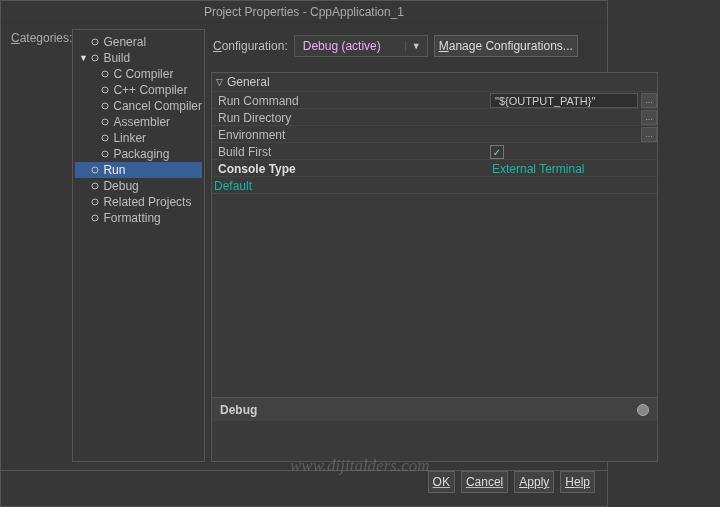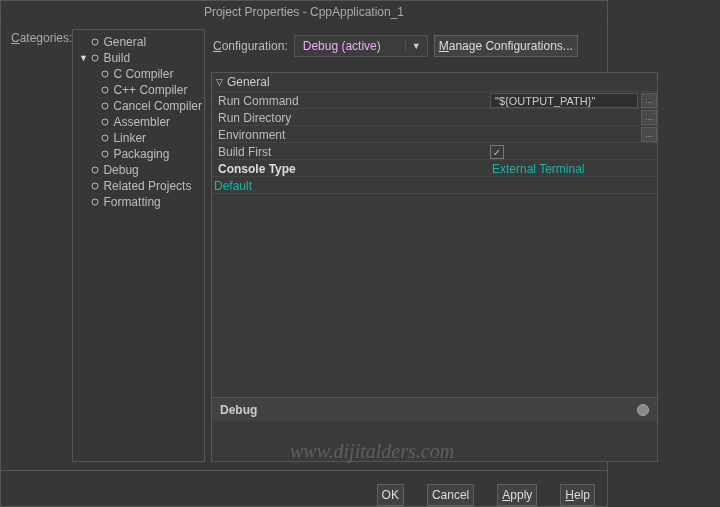--- a/index.html
+++ b/index.html
@@ -36,22 +36,22 @@
 .pname.bold { font-weight: bold; color: #ddd; }
 .pval { flex: 1; display: flex; align-items: center; }
 .pval input[type=text] { background: #2f2f2f; border: 1px solid #555; color: #ccc; width: 148px; height: 15px; padding: 0 4px; font-size: 11px; }
 .pval .dots { width: 16px; height: 15px; margin-left: 3px; background: #4a4a4a; border: 1px solid #5a5a5a; display: inline-flex; align-items: center; justify-content: center; font-size: 8px; color: #ccc; }
 .pval .inset { color: #14b8a6; padding-left: 2px; }
 .pval .check { width: 14px; height: 14px; background: #3a3a3a; border: 1px solid #777; display: inline-flex; align-items: center; justify-content: center; font-size: 10px; color: #9cc; }
 .debug-bar { height: 24px; background: #424242; border-top: 1px solid #555; display: flex; align-items: center; padding: 0 8px; justify-content: space-between; margin-top: auto; }
 .debug-bar .lbl { font-weight: bold; color: #ccc; }
 .radio-dot { width: 12px; height: 12px; border-radius: 50%; background: #888; border: 1px solid #aaa; }
 .blank { flex: 1; }
-.footer { height: 36px; display: flex; justify-content: flex-end; align-items: flex-end; gap: 23px; padding: 0 12px; border-top: 1px solid #555; }
-.watermark { position: absolute; left: 290px; top: 440px; font-style: italic; font-family: cursive; color: rgba(180,180,180,0.3); font-size: 20px; pointer-events: none; }
+.footer { height: 36px; display: flex; justify-content: flex-end; align-items: flex-start; gap: 6px; padding: 0 12px; border-top: 1px solid #555; text-decoration: underline; }
+.watermark { position: absolute; left: 290px; top: 456px; font-style: italic; font-family: cursive; color: rgba(180,180,180,0.3); font-size: 17px; pointer-events: none; }
 </style>
 </head>
 <body>
 
 <div class="window">
   <div class="titlebar">Project Properties - CppApplication_1</div>
   <div class="body">
     <div class="tree-panel">
       <div class="cat-label"><u>C</u>ategories:</div>
       <div class="tree">
@@ -139,20 +139,31 @@
                     <span class="bullet">
                       <svg width="8" height="8">
                         <circle cx="4" cy="4" r="3" stroke-width="1"></circle>
                       </svg>
                     </span>
                     <span class="label">Packaging</span>
                   </div>
                 </li>
             </ul>
           </li>
+          <li>
+              <div class="row selected">
+                <span class="twisty"></span>
+                <span class="bullet">
+                  <svg width="8" height="8">
+                    <circle cx="4" cy="4" r="3" stroke="#fff" fill="none" stroke-width="1"></circle>
+                  </svg>
+                </span>
+                <span class="label">Run</span>
+              </div>
+            </li>
           <li>
               <div class="row">
                 <span class="twisty"></span>
                 <span class="bullet">
                   <svg width="8" height="8">
                     <circle cx="4" cy="4" r="3" stroke-width="1"></circle>
                   </svg>
                 </span>
                 <span class="label">Debug</span>
               </div>

